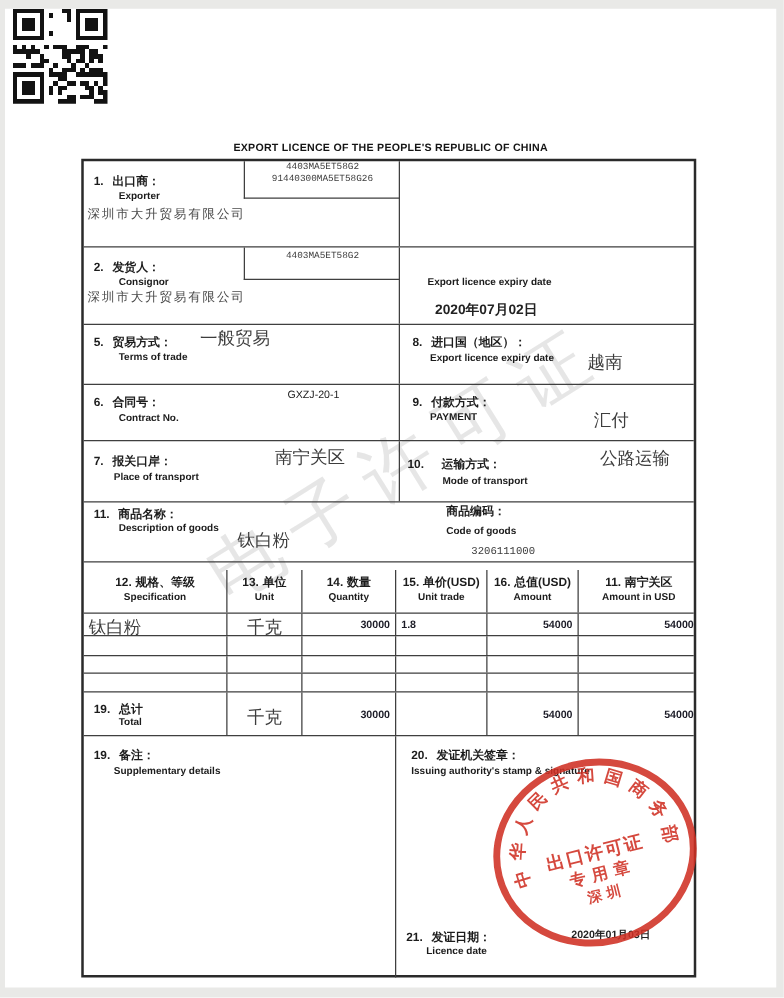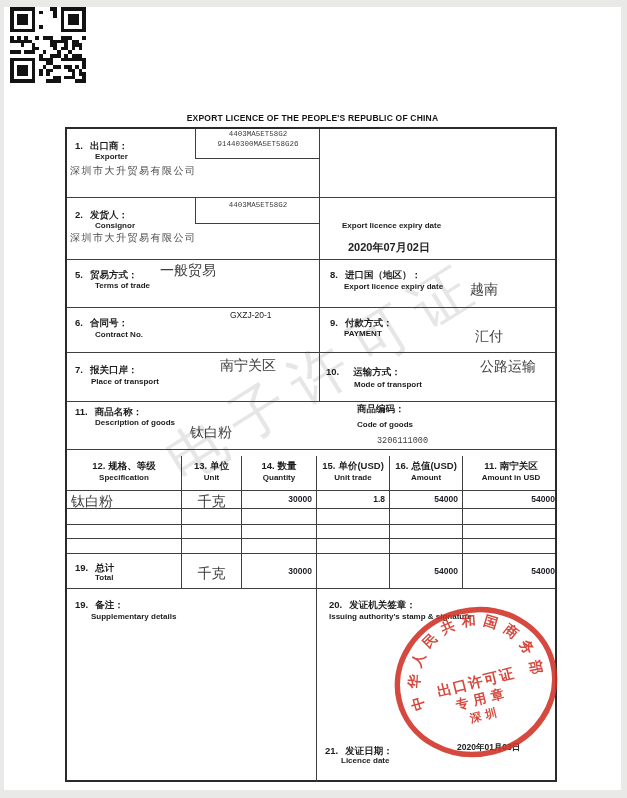--- a/index.html
+++ b/index.html
@@ -361,21 +361,21 @@
       <div class="cell gc5 last">
         <div class="hzh"><span class="no">11.</span><span>南宁关区</span></div>
         <div class="hen">Amount in USD</div>
       </div>
     </div>
 
     <div class="row" style="top:362px;height:18px">
       <div class="cell gc0 val-serif" style="padding:2px 4px">钛白粉</div>
       <div class="cell gc1 val-serif" style="padding:2px 0;text-align:center">千克</div>
       <div class="cell gc2 num" style="padding:3px 4px;text-align:right">30000</div>
-      <div class="cell gc3 num" style="padding:3px 4px;text-align:right">1.8</div>
+      <div class="cell gc3 num" style="padding:3px 4px;text-align:left">1.8</div>
       <div class="cell gc4 num" style="padding:3px 4px;text-align:right">54000</div>
       <div class="cell gc5 num last" style="padding:3px 4px;text-align:right">54000</div>
     </div>
 
     <div class="row" style="top:380px;height:16px">
       <div class="cell gc0"></div>
         <div class="cell gc1"></div>
         <div class="cell gc2"></div>
         <div class="cell gc3"></div>
         <div class="cell gc4"></div>

